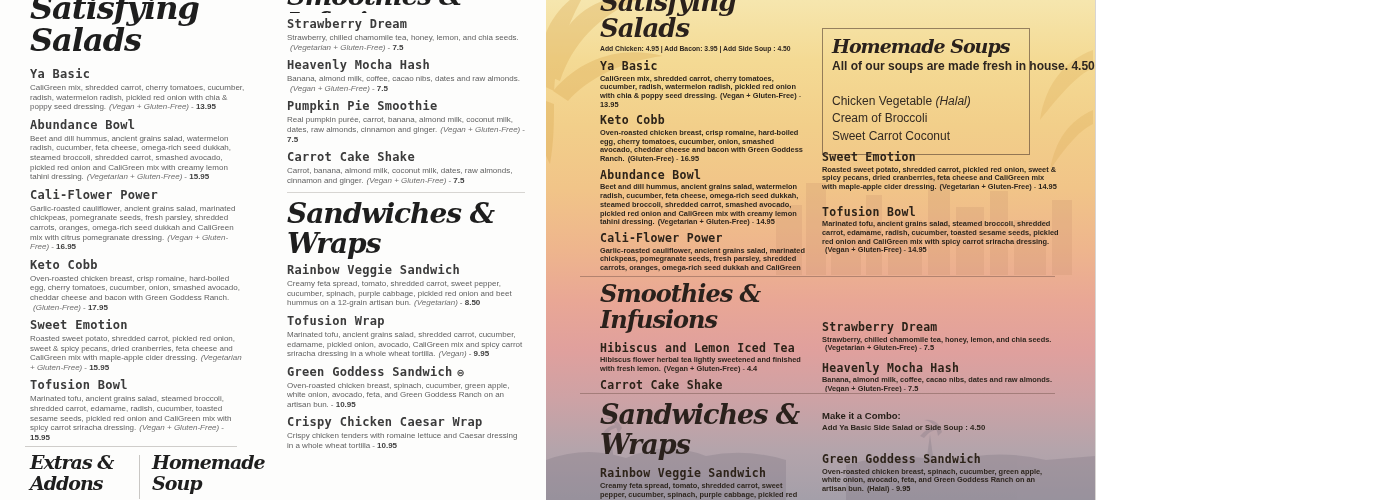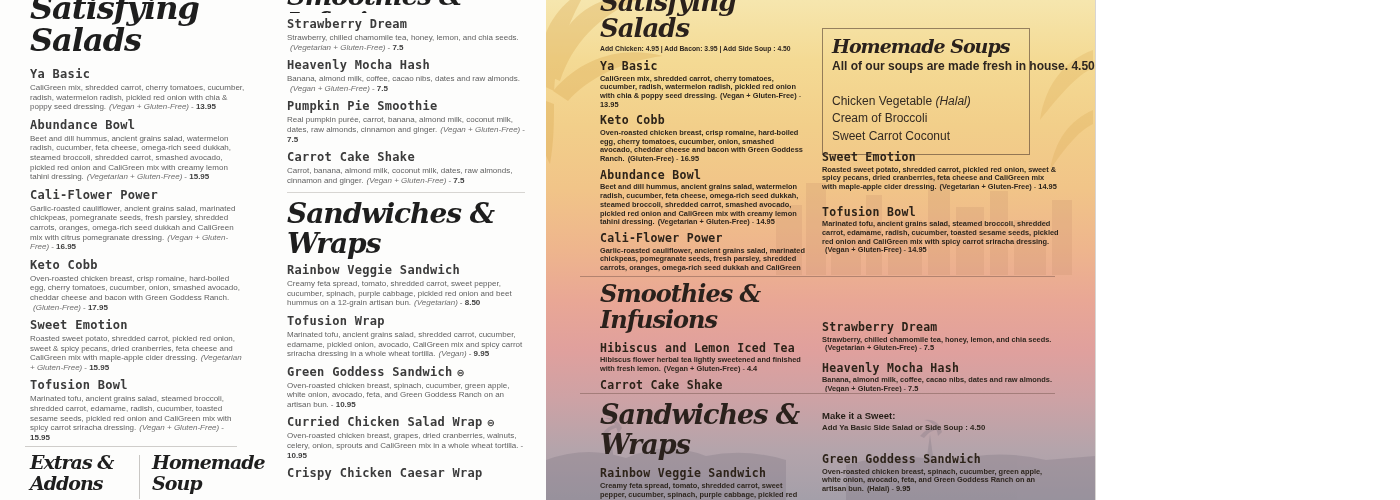--- a/index.html
+++ b/index.html
@@ -140,25 +140,22 @@
     </div>
     <div class="mi">
       <h3>Tofusion Wrap</h3>
       <p><span>Marinated tofu, ancient grains salad, shredded carrot, cucumber, edamame, pickled onion, avocado, CaliGreen mix and spicy carrot sriracha dressing in a whole wheat tortilla.</span><span class="diet">(Vegan)</span><span class="price">9.95</span></p>
     </div>
     <div class="mi">
       <h3><span>Green Goddess Sandwich</span><span class="halal">⊜</span></h3>
       <p><span>Oven-roasted chicken breast, spinach, cucumber, green apple, white onion, avocado, feta, and Green Goddess Ranch on an artisan bun.</span><span class="price">10.95</span></p>
     </div>
     <div class="mi">
-      <h3><span>Curried Chicken Salad Wrap</span><span class="halal">⊜</span></h3>
-      <p><span>Oven-roasted chicken breast, grapes, dried cranberries, walnuts, celery, onion, sprouts and CaliGreen mix in a whole wheat tortilla.</span><span class="price">10.95</span></p>
-    </div>
-    <div class="mi">
       <h3>Crispy Chicken Caesar Wrap</h3>
+      <p><span>Crispy chicken tenders with romaine lettuce and Caesar dressing in a whole wheat tortilla</span><span class="price">10.95</span></p>
     </div>
 
   </div>
 </div>
 
 <div class="poster">
 
   <svg class="deco" style="left:-18px;top:-14px;" width="150" height="180" viewBox="0 0 150 180">
     <g fill="#d9a64e" opacity="0.32">
       <path d="M20 90 C 30 30, 70 5, 120 10 C 75 25, 45 55, 32 95 Z"></path>
@@ -268,21 +265,21 @@
         <h3>Strawberry Dream</h3>
         <p><span>Strawberry, chilled chamomile tea, honey, lemon, and chia seeds.</span><span class="diet">(Vegetarian + Gluten-Free)</span><span class="price">7.5</span></p>
       </div>
       <div class="mi">
         <h3>Heavenly Mocha Hash</h3>
         <p><span>Banana, almond milk, coffee, cacao nibs, dates and raw almonds.</span><span class="diet">(Vegan + Gluten-Free)</span><span class="price">7.5</span></p>
       </div>
     </div>
 
     <div class="psec combo" style="top:410px;height:32px;">
-      <p class="c1">Make it a Sweet:</p>
+      <p class="c1">Make it a Combo:</p>
       <p class="c2"><span>Add Ya Basic Side Salad or Side Soup :</span> <b>4.50</b></p>
     </div>
 
     <div class="psec" style="top:448px;height:52px;">
       <div class="mi">
         <h3>Green Goddess Sandwich</h3>
         <p><span>Oven-roasted chicken breast, spinach, cucumber, green apple, white onion, avocado, feta,  and Green Goddess Ranch on an artisan bun.</span><span class="diet">(Halal)</span><span class="price">9.95</span></p>
       </div>
     </div>
   </div>

